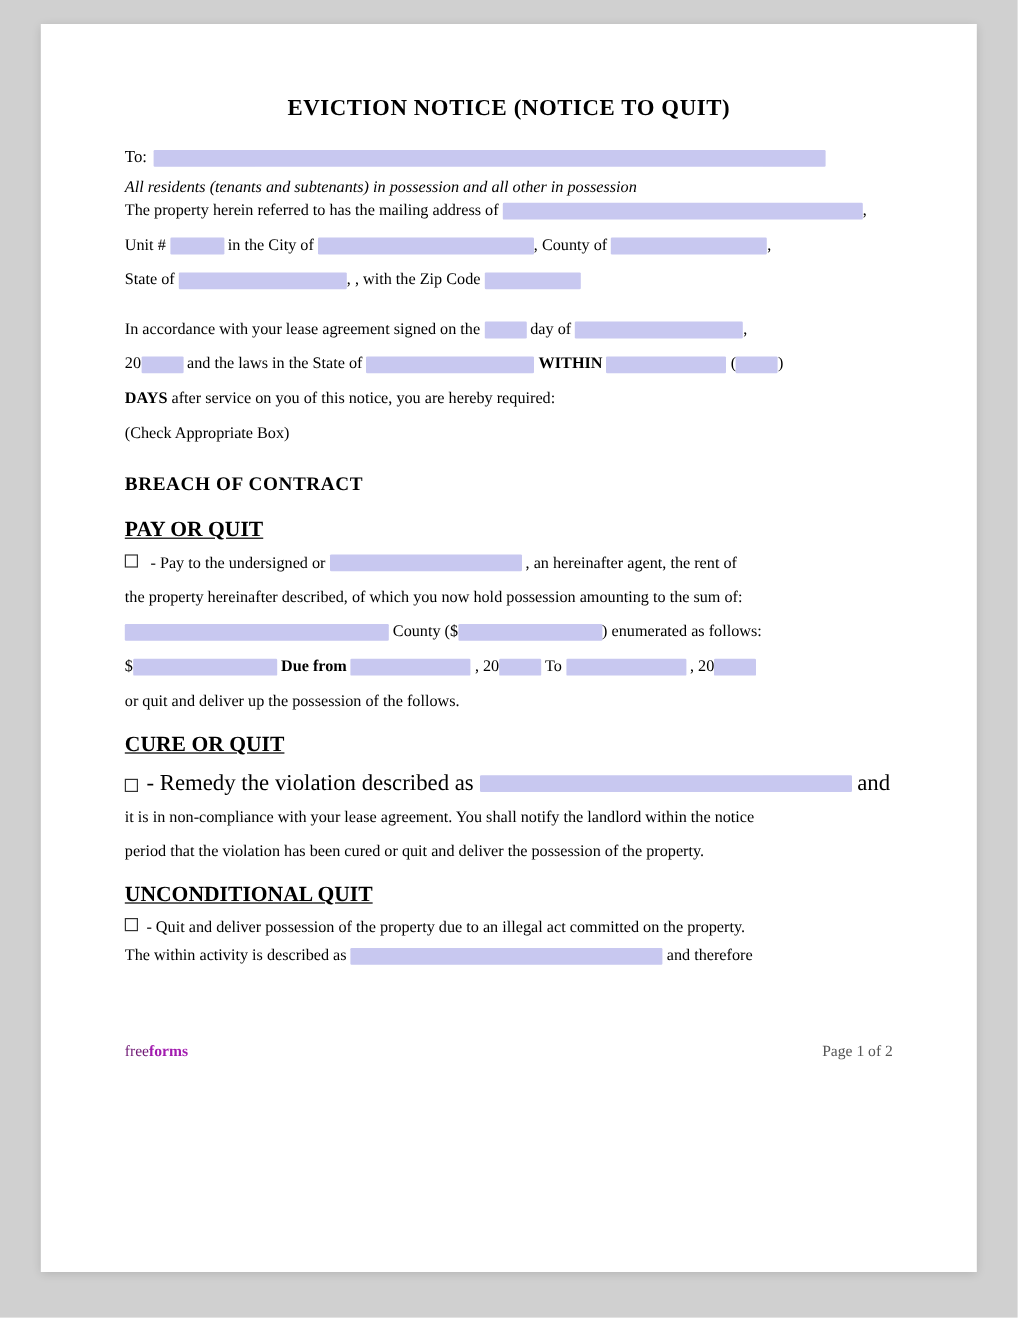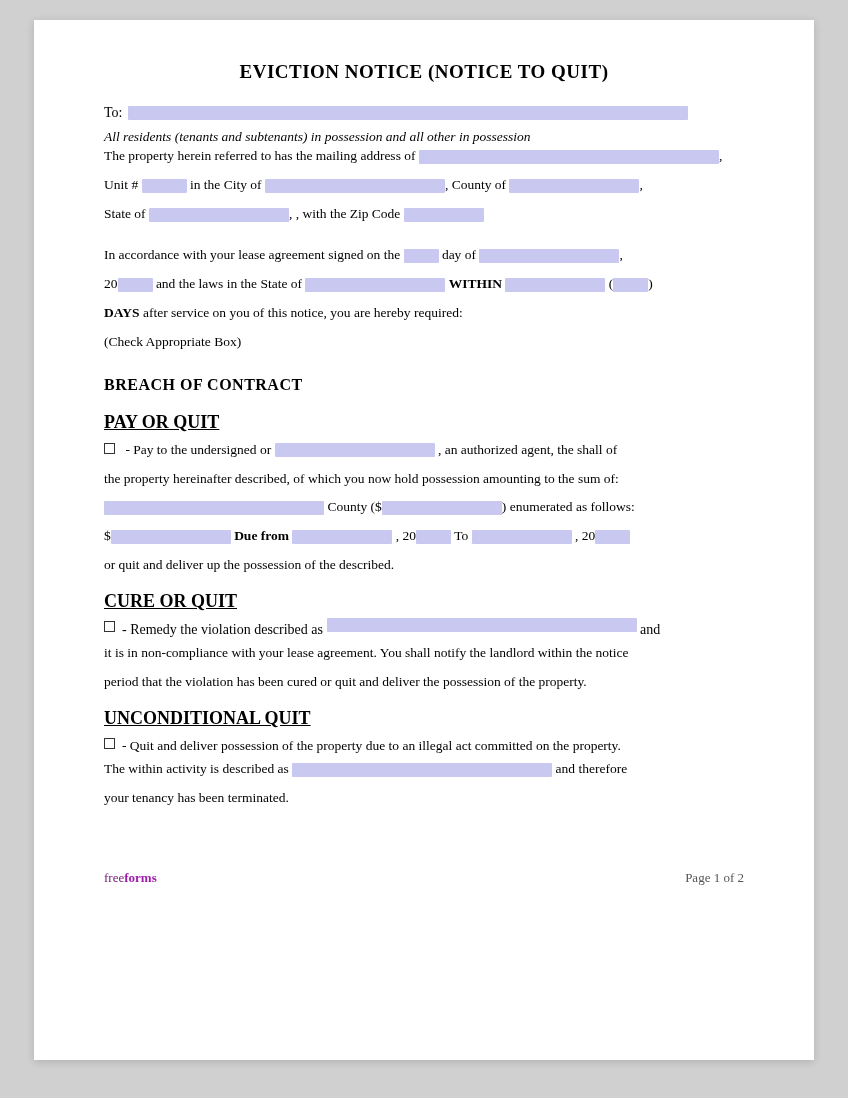--- a/index.html
+++ b/index.html
@@ -9,21 +9,21 @@
       justify-content: center;
       align-items: flex-start;
       min-height: 100vh;
       padding: 20px;
       font-family: "Times New Roman", Times, serif;
     }
     .page {
       background: #fff;
       width: 780px;
       min-height: 1040px;
-      padding: 41px 70px 60px 70px;
+      padding: 60px 70px 60px 70px;
       position: relative;
       box-shadow: 0 2px 8px rgba(0,0,0,0.15);
     }
     .title {
       text-align: center;
       font-size: 19px;
       font-weight: bold;
       letter-spacing: 0.5px;
       margin-bottom: 22px;
     }
@@ -171,69 +171,66 @@
   </div>
 
   <div class="center-heading">BREACH OF CONTRACT</div>
 
   <div class="underline-heading">PAY OR QUIT</div>
 
   <div class="para">
     <span class="checkbox-box"></span>
     <span>- Pay to the undersigned or</span>
     <span class="field-line fl-med"></span>
-    <span>, an authorized agent, the shall of</span>
+    <span>, an hereinafter agent, the rent of</span>
   </div>
   <div class="para">
     <span>the property hereinafter described, of which you now hold possession amounting to the sum of:</span>
   </div>
   <div class="para">
     <span class="field-line" style="width:220px;"></span>
     <span>County ($</span><span class="field-line fl-enum"></span>)
     <span>enumerated as follows:</span>
   </div>
   <div class="para">
     <span>$</span><span class="field-line fl-amount"></span>
     <span class="bold">Due from</span>
     <span class="field-line fl-date"></span>
     <span>, 20</span><span class="field-line fl-year"></span>
     <span>To</span>
     <span class="field-line fl-date"></span>
     <span>, 20</span><span class="field-line fl-year"></span>
   </div>
   <div class="para">
-    <span>or quit and deliver up the possession of the described.</span>
+    <span>or quit and deliver up the possession of the follows.</span>
   </div>
 
   <div class="underline-heading">CURE OR QUIT</div>
 
-  <div style="display:flex;align-items:flex-start;font-size:14px;line-height:1.7;">
+  <div style="display:flex;align-items:center;font-size:19px;line-height:1.7;">
     <span class="checkbox-box"></span>
     <span>- Remedy the violation described as</span>&nbsp;<span class="field-line fl-cure"></span>&nbsp;<span>and</span>
   </div>
   <div class="para">
     <span>it is in non-compliance with your lease agreement. You shall notify the landlord within the notice</span>
   </div>
   <div class="para">
     <span>period that the violation has been cured or quit and deliver the possession of the property.</span>
   </div>
 
   <div class="underline-heading">UNCONDITIONAL QUIT</div>
 
   <div style="display:flex;align-items:flex-start;font-size:13.5px;line-height:1.7;">
     <span class="checkbox-box"></span>
     <span>- Quit and deliver possession of the property due to an illegal act committed on the property.</span>
   </div>
   <div class="para">
     <span>The within activity is described as</span>
     <span class="field-line fl-illegal"></span>
     <span>and therefore</span>
-  </div>
-  <div class="para">
-    <span>your tenancy has been terminated.</span>
   </div>
 
   <div class="footer">
     <div class="footer-brand">
       <span>free</span><span>forms</span>
     </div>
     <div>Page 1 of 2</div>
   </div>
 
 </div>

